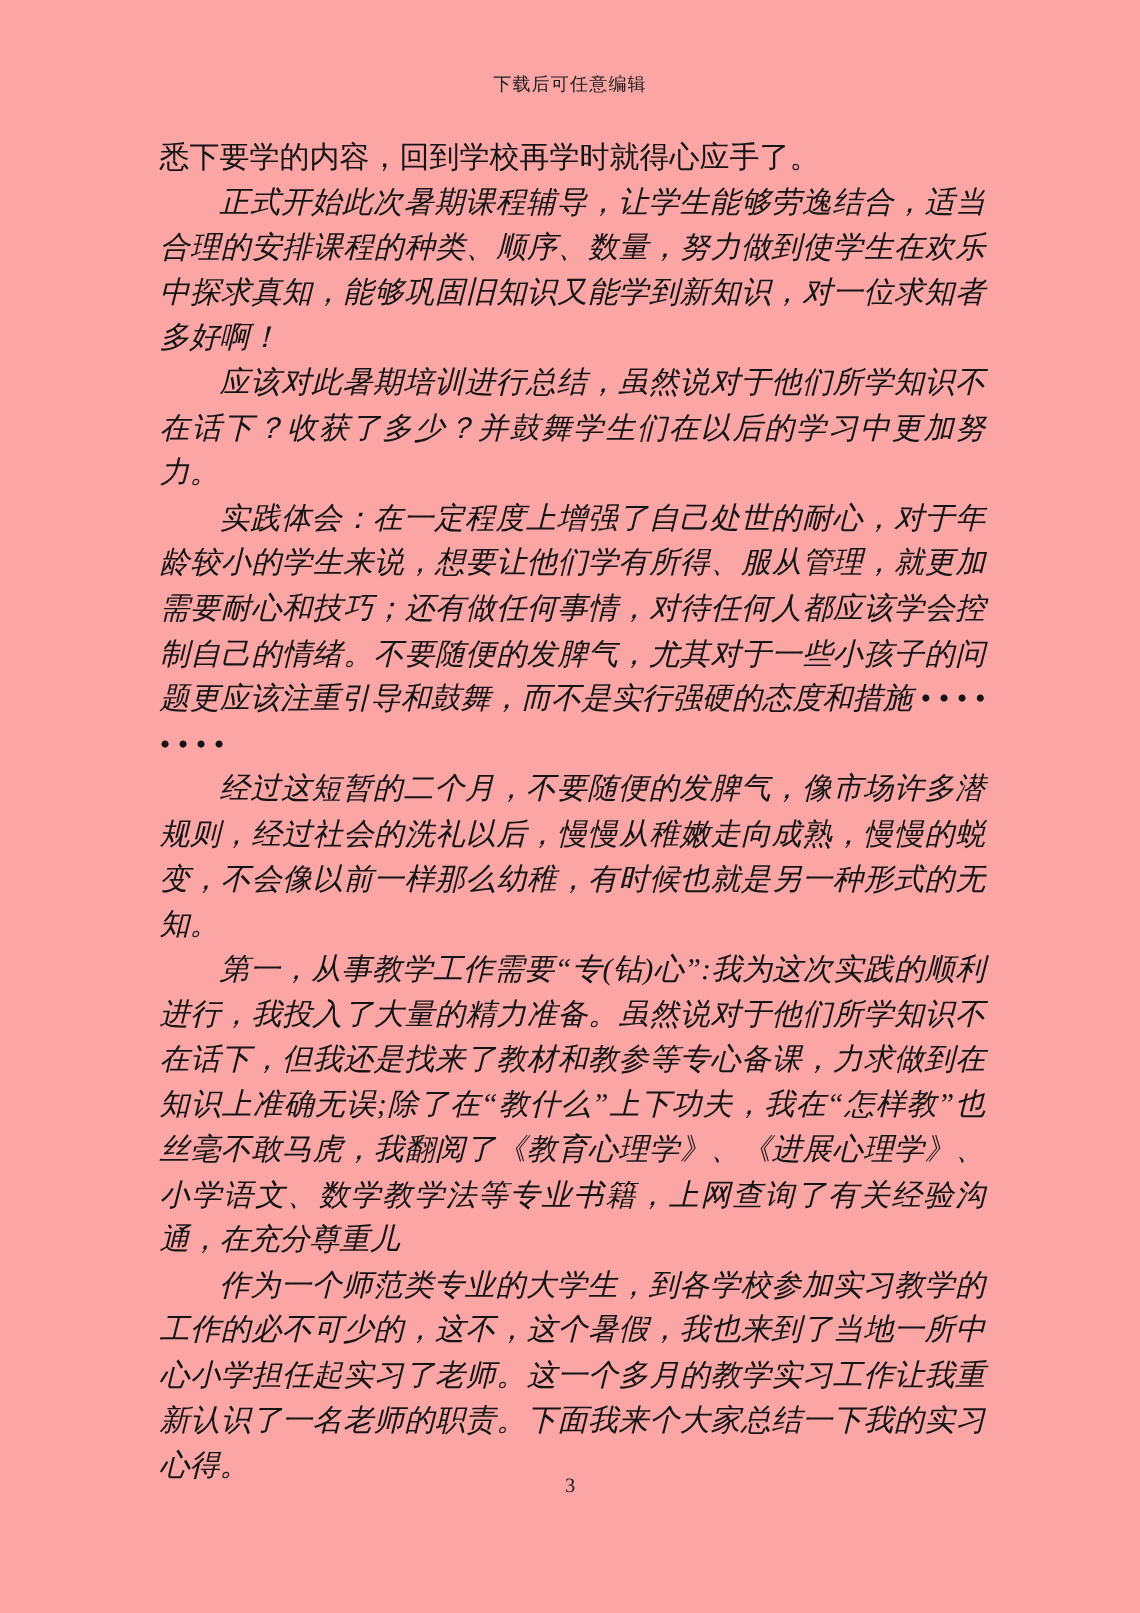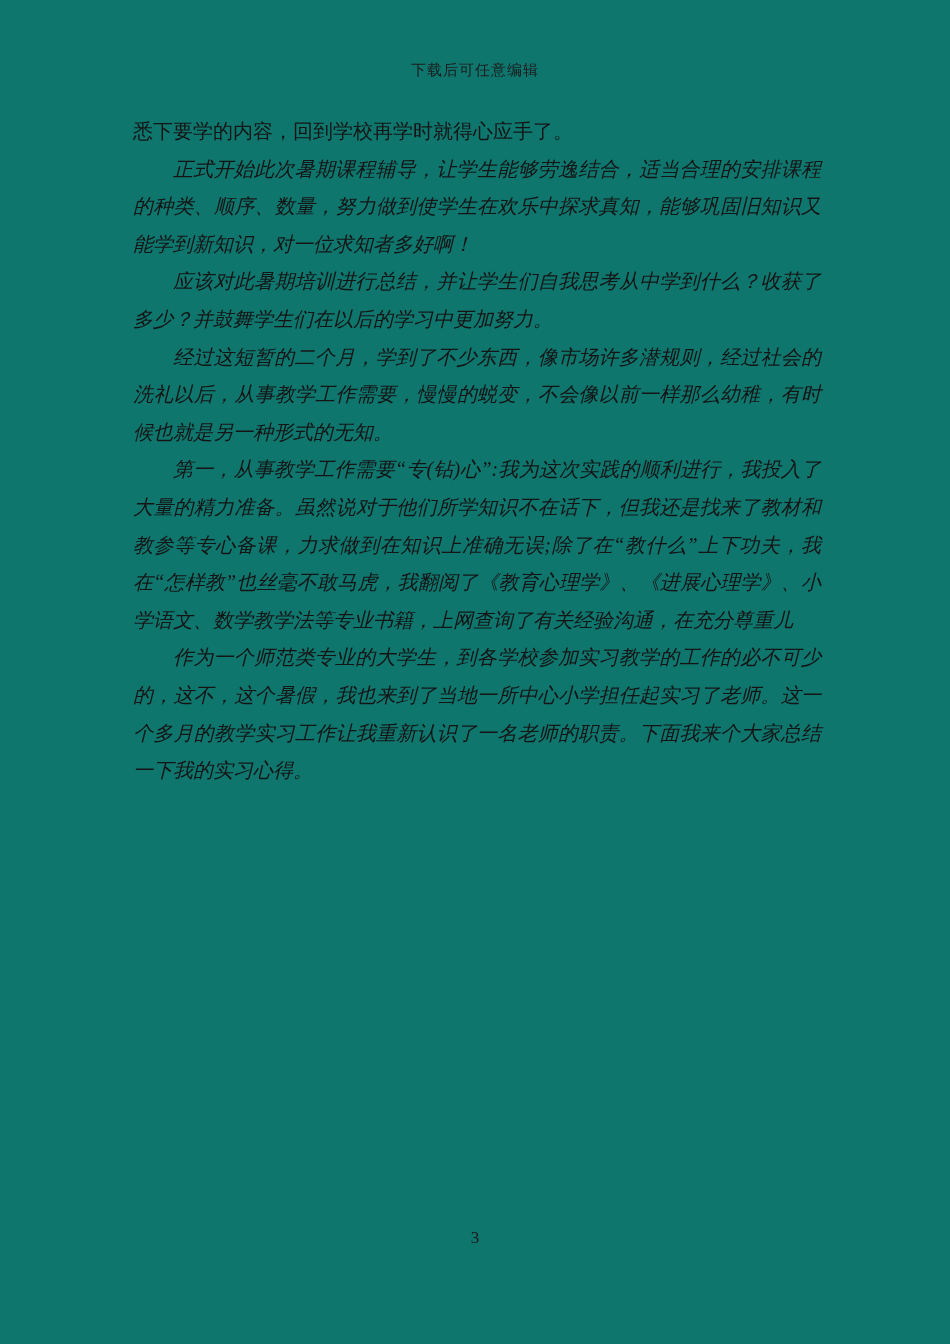--- a/index.html
+++ b/index.html
@@ -4,41 +4,41 @@
 <style>
   html, body {
     margin: 0;
     padding: 0;
     background: #ffffff;
   }
   .page {
     position: relative;
     width: 950px;
     height: 1344px;
-    background: #0f766e;
+    background: #fca5a5;
     overflow: hidden;
     font-family: "Liberation Serif", "DejaVu Serif", serif;
     color: #151515;
   }
   .page-header {
     position: absolute;
     top: 61px;
     left: 0;
     width: 100%;
     text-align: center;
     font-size: 15px;
     letter-spacing: 1px;
     color: #1b1b1b;
   }
   .doc-body {
     position: absolute;
     top: 113px;
     left: 133px;
     width: 688px;
-    font-size: 20px;
+    font-size: 25px;
     line-height: 37.6px;
     text-align: justify;
     text-justify: inter-ideograph;
     color: #141414;
   }
   .doc-body p {
     margin: 0;
     padding: 0;
   }
   .doc-body p.indent {
@@ -58,21 +58,22 @@
 </head>
 <body>
 
 <div class="page">
 
   <div class="page-header">下载后可任意编辑</div>
 
   <div class="doc-body">
     <p>悉下要学的内容，回到学校再学时就得心应手了。</p>
     <p class="indent">正式开始此次暑期课程辅导，让学生能够劳逸结合，适当合理的安排课程的种类、顺序、数量，努力做到使学生在欢乐中探求真知，能够巩固旧知识又能学到新知识，对一位求知者多好啊！</p>
-    <p class="indent">应该对此暑期培训进行总结，并让学生们自我思考从中学到什么？收获了多少？并鼓舞学生们在以后的学习中更加努力。</p>
-    <p class="indent">经过这短暂的二个月，学到了不少东西，像市场许多潜规则，经过社会的洗礼以后，从事教学工作需要，慢慢的蜕变，不会像以前一样那么幼稚，有时候也就是另一种形式的无知。</p>
+    <p class="indent">应该对此暑期培训进行总结，虽然说对于他们所学知识不在话下？收获了多少？并鼓舞学生们在以后的学习中更加努力。</p>
+    <p class="indent">实践体会：在一定程度上增强了自己处世的耐心，对于年龄较小的学生来说，想要让他们学有所得、服从管理，就更加需要耐心和技巧；还有做任何事情，对待任何人都应该学会控制自己的情绪。不要随便的发脾气，尤其对于一些小孩子的问题更应该注重引导和鼓舞，而不是实行强硬的态度和措施 • • • • • • • •</p>
+    <p class="indent">经过这短暂的二个月，不要随便的发脾气，像市场许多潜规则，经过社会的洗礼以后，慢慢从稚嫩走向成熟，慢慢的蜕变，不会像以前一样那么幼稚，有时候也就是另一种形式的无知。</p>
     <p class="indent">第一，从事教学工作需要“专(钻)心”:我为这次实践的顺利进行，我投入了大量的精力准备。虽然说对于他们所学知识不在话下，但我还是找来了教材和教参等专心备课，力求做到在知识上准确无误;除了在“教什么”上下功夫，我在“怎样教”也丝毫不敢马虎，我翻阅了《教育心理学》、《进展心理学》、小学语文、数学教学法等专业书籍，上网查询了有关经验沟通，在充分尊重儿</p>
     <p class="indent">作为一个师范类专业的大学生，到各学校参加实习教学的工作的必不可少的，这不，这个暑假，我也来到了当地一所中心小学担任起实习了老师。这一个多月的教学实习工作让我重新认识了一名老师的职责。下面我来个大家总结一下我的实习心得。</p>
   </div>
 
   <div class="page-footer">3</div>
 
 </div>
 
 </body></html>

